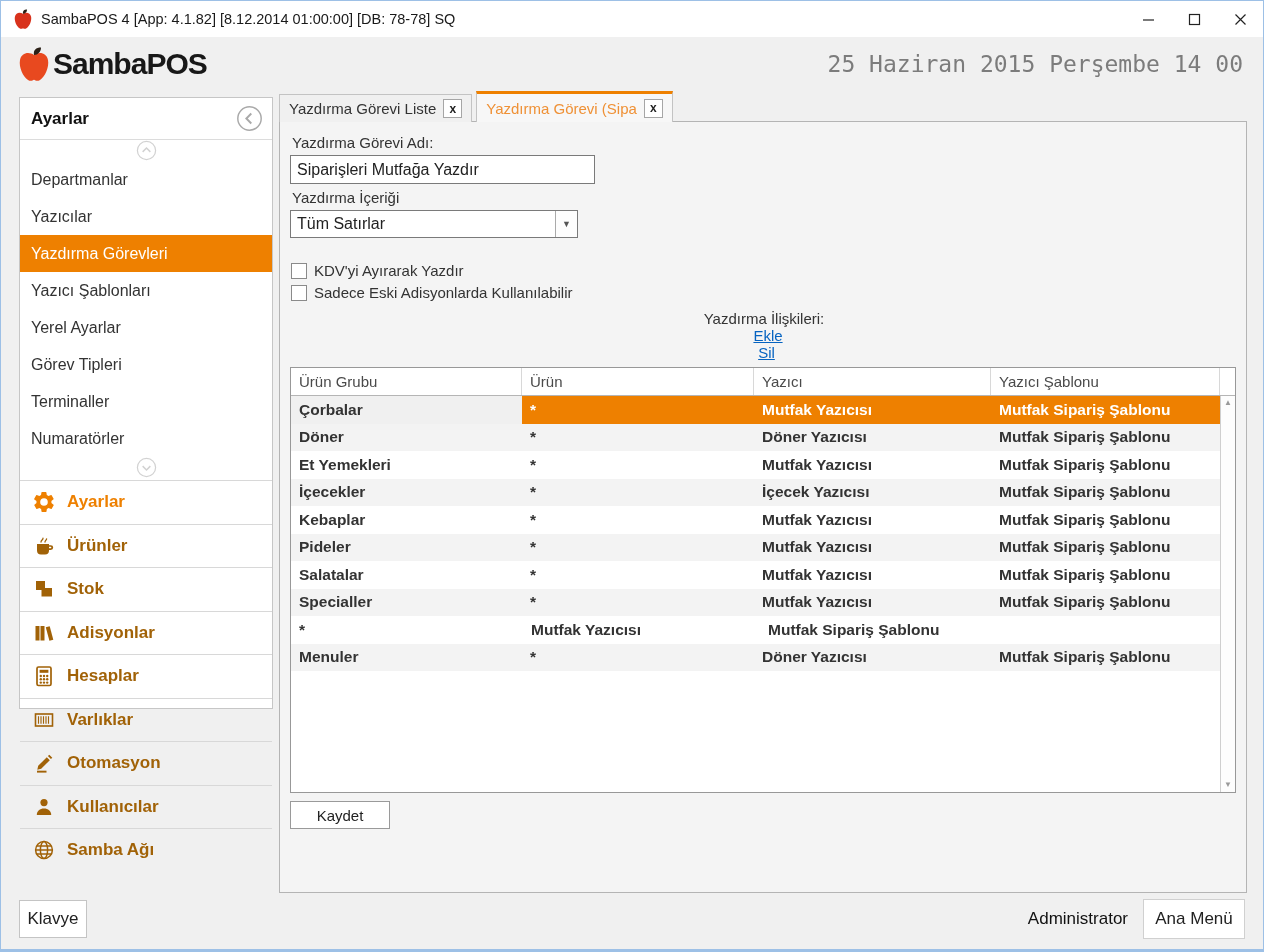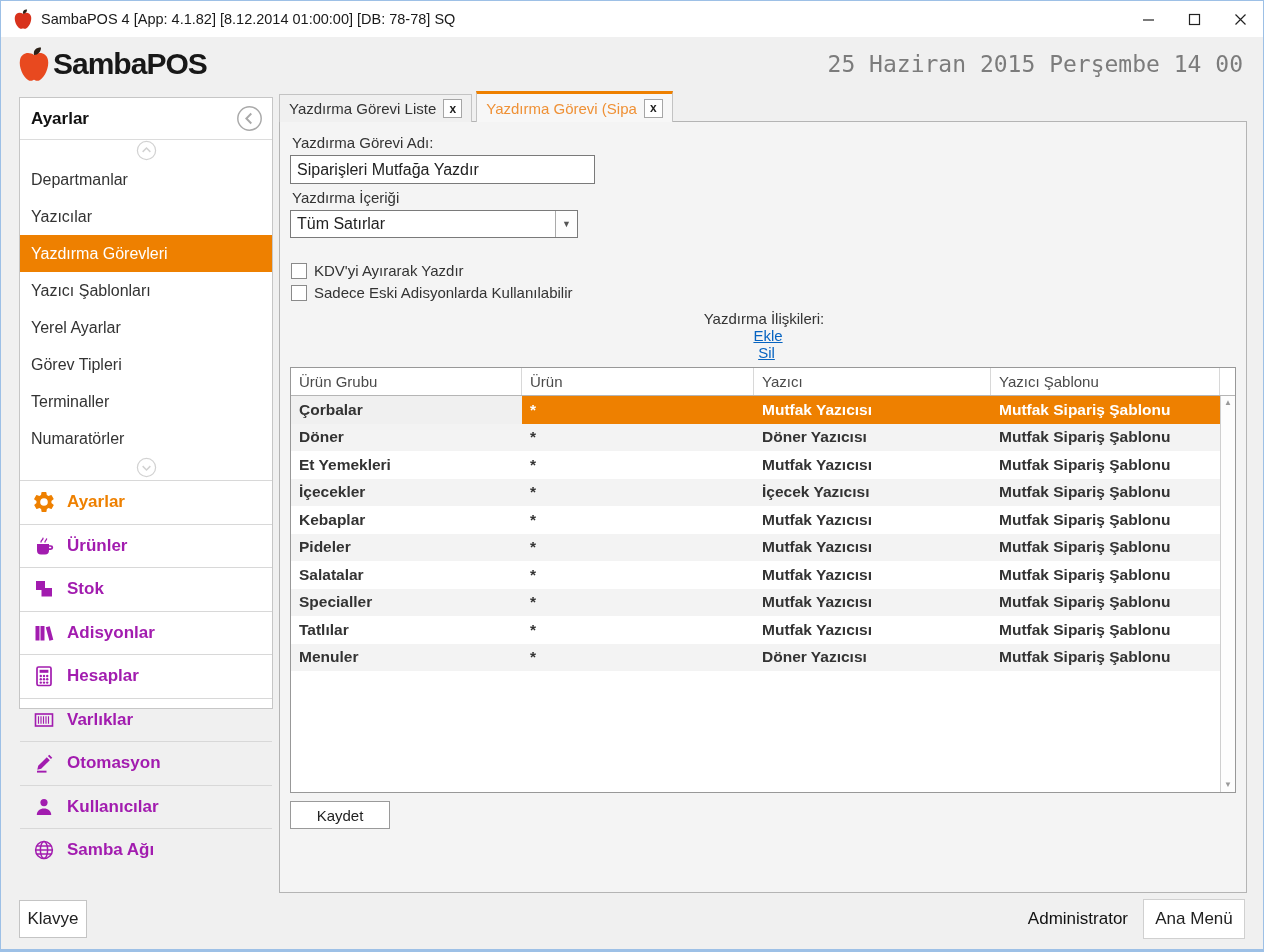--- a/index.html
+++ b/index.html
@@ -29,21 +29,21 @@
   .sb-header { height:42px; display:flex; align-items:center; padding:0 9px 0 11px; border-bottom:1px solid #dcdcdc; flex:0 0 42px; }
   .sb-title { font-size:17px; font-weight:bold; color:#111; }
   .sb-back { margin-left:auto; width:27px; height:27px; color:#a9a9a9; background:none; border:none; cursor:pointer; padding:0; }
   .sb-back svg { width:27px; height:27px; }
   .sb-scroll { height:26px; display:flex; align-items:center; justify-content:center; color:#d2d2d2; }
   .sb-scroll svg { width:21px; height:21px; }
   .sb-items { display:flex; flex-direction:column; }
   .sb-item { height:37px; display:flex; align-items:center; padding-left:11px; font-size:16px; color:#333; cursor:pointer; }
   .sb-item.selected { background:#ee8000; color:#ffffff; }
   .sb-sections { margin-top:2px; display:flex; flex-direction:column; }
-  .sb-section { height:43.5px; display:flex; align-items:center; border-top:1px solid #d8d8d8; padding-left:9px; color:#a21caf; cursor:pointer; }
+  .sb-section { height:43.5px; display:flex; align-items:center; border-top:1px solid #d8d8d8; padding-left:9px; color:#a16207; cursor:pointer; }
   .sb-section .sec-ico { width:30px; height:28px; display:flex; align-items:center; justify-content:center; }
   .sb-section .sec-ico svg { width:24px; height:24px; }
   .sb-section .sec-label { font-size:17px; font-weight:bold; margin-left:8px; }
   .sb-section.active { color:#ee8000; }
 
   
   .main { flex:1 1 auto; display:flex; flex-direction:column; margin:0 16px 0 6px; }
   .tabs { height:31px; display:flex; align-items:flex-end; flex:0 0 31px; position:relative; z-index:2; }
   .tab { display:flex; align-items:center; padding:0 9px; cursor:pointer; }
   .tab-inactive { height:28px; background:#f0f0f0; border:1px solid #c3c3c3; border-bottom:none; margin-right:4px; }
@@ -368,21 +368,20 @@
                 <div class="td c2">Mutfak Yazıcısı</div>
                 <div class="td c3">Mutfak Sipariş Şablonu</div>
               </div>
               <div class="trow alt">
                 <div class="td c0">Specialler</div>
                 <div class="td c1">*</div>
                 <div class="td c2">Mutfak Yazıcısı</div>
                 <div class="td c3">Mutfak Sipariş Şablonu</div>
               </div>
               <div class="trow">
-                <div class="td c0">Tatlılar</div>
                 <div class="td c1">*</div>
                 <div class="td c2">Mutfak Yazıcısı</div>
                 <div class="td c3">Mutfak Sipariş Şablonu</div>
               </div>
               <div class="trow alt">
                 <div class="td c0">Menuler</div>
                 <div class="td c1">*</div>
                 <div class="td c2">Döner Yazıcısı</div>
                 <div class="td c3">Mutfak Sipariş Şablonu</div>
               </div>

